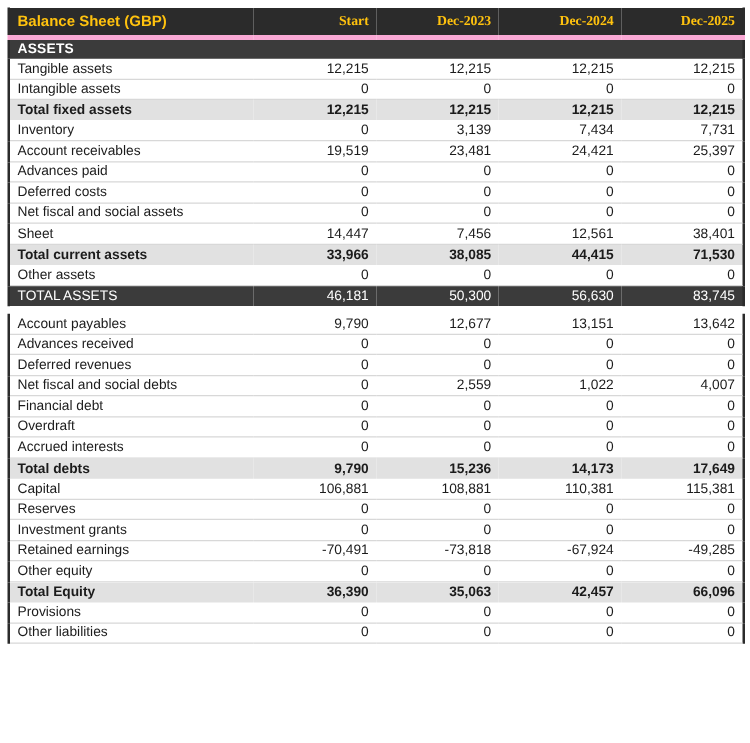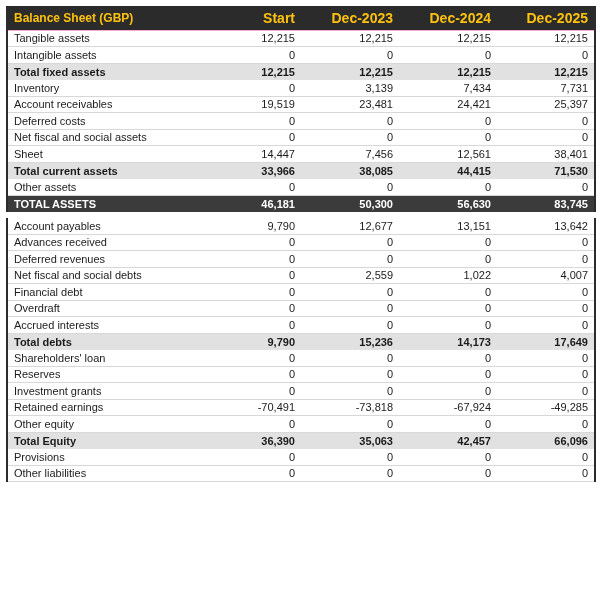--- a/index.html
+++ b/index.html
@@ -30,45 +30,45 @@
     overflow: hidden;
     vertical-align: middle;
   }
   .num { text-align: right; }
   .lbl { text-align: left; }
   tr.head th {
     background: var(--header-bg);
     color: var(--accent-yellow);
     font-weight: bold;
     height: 24px;
-    border-bottom: 1px solid #f9a8d4;
+    border-bottom: 4px solid #f9a8d4;
   }
   tr.head th.lbl { font-size: 12px; }
-  tr.head th.num { font-size: 14px; }
+  tr.head th.num { font-size: 11px; font-family: Liberation Serif, serif; }
   tr.section td {
     background: var(--section-bg);
     color: #ffffff;
     font-weight: bold;
     letter-spacing: 0.2px;
   }
   tr.data td {
     background: #ffffff;
     color: #1b1b1b;
     border-bottom: 1px solid var(--row-border);
   }
   tr.subtotal td {
     background: var(--subtotal-bg);
     color: #1b1b1b;
     font-weight: bold;
     margin-left: 43px;
   }
   tr.grand td {
     background: var(--section-bg);
     color: #ffffff;
-    font-weight: bold;
+    font-weight: normal;
     margin-left: 23px;
   }
   tr.gap td {
     background: #ffffff;
     height: 6px;
     padding: 0;
     border: none;
   }
   table.balance-sheet tr:not(.gap) td:first-child,
   table.balance-sheet th:first-child { border-left: 2px solid var(--header-bg); }
@@ -90,20 +90,23 @@
     <thead>
       <tr class="head">
         <th class="lbl">Balance Sheet (GBP)</th>
         <th class="num">Start</th>
         <th class="num">Dec-2023</th>
         <th class="num">Dec-2024</th>
         <th class="num">Dec-2025</th>
       </tr>
     </thead>
     <tbody>
+        <tr class="section">
+          <td colspan="5" class="lbl">ASSETS</td>
+        </tr>
         <tr class="data">
           <td class="lbl">Tangible assets</td>
           <td class="num">12,215</td>
           <td class="num">12,215</td>
           <td class="num">12,215</td>
           <td class="num">12,215</td>
         </tr>
         <tr class="data">
           <td class="lbl">Intangible assets</td>
           <td class="num">0</td>
@@ -124,20 +127,27 @@
           <td class="num">3,139</td>
           <td class="num">7,434</td>
           <td class="num">7,731</td>
         </tr>
         <tr class="data">
           <td class="lbl">Account receivables</td>
           <td class="num">19,519</td>
           <td class="num">23,481</td>
           <td class="num">24,421</td>
           <td class="num">25,397</td>
+        </tr>
+        <tr class="data">
+          <td class="lbl">Advances paid</td>
+          <td class="num">0</td>
+          <td class="num">0</td>
+          <td class="num">0</td>
+          <td class="num">0</td>
         </tr>
         <tr class="data">
           <td class="lbl">Deferred costs</td>
           <td class="num">0</td>
           <td class="num">0</td>
           <td class="num">0</td>
           <td class="num">0</td>
         </tr>
         <tr class="data">
           <td class="lbl">Net fiscal and social assets</td>
@@ -227,25 +237,25 @@
           <td class="num">0</td>
         </tr>
         <tr class="subtotal">
           <td class="lbl">Total debts</td>
           <td class="num">9,790</td>
           <td class="num">15,236</td>
           <td class="num">14,173</td>
           <td class="num">17,649</td>
         </tr>
         <tr class="data">
-          <td class="lbl">Shareholders' loan</td>
-          <td class="num">0</td>
-          <td class="num">0</td>
-          <td class="num">0</td>
-          <td class="num">0</td>
+          <td class="lbl">Capital</td>
+          <td class="num">106,881</td>
+          <td class="num">108,881</td>
+          <td class="num">110,381</td>
+          <td class="num">115,381</td>
         </tr>
         <tr class="data">
           <td class="lbl">Reserves</td>
           <td class="num">0</td>
           <td class="num">0</td>
           <td class="num">0</td>
           <td class="num">0</td>
         </tr>
         <tr class="data">
           <td class="lbl">Investment grants</td>

